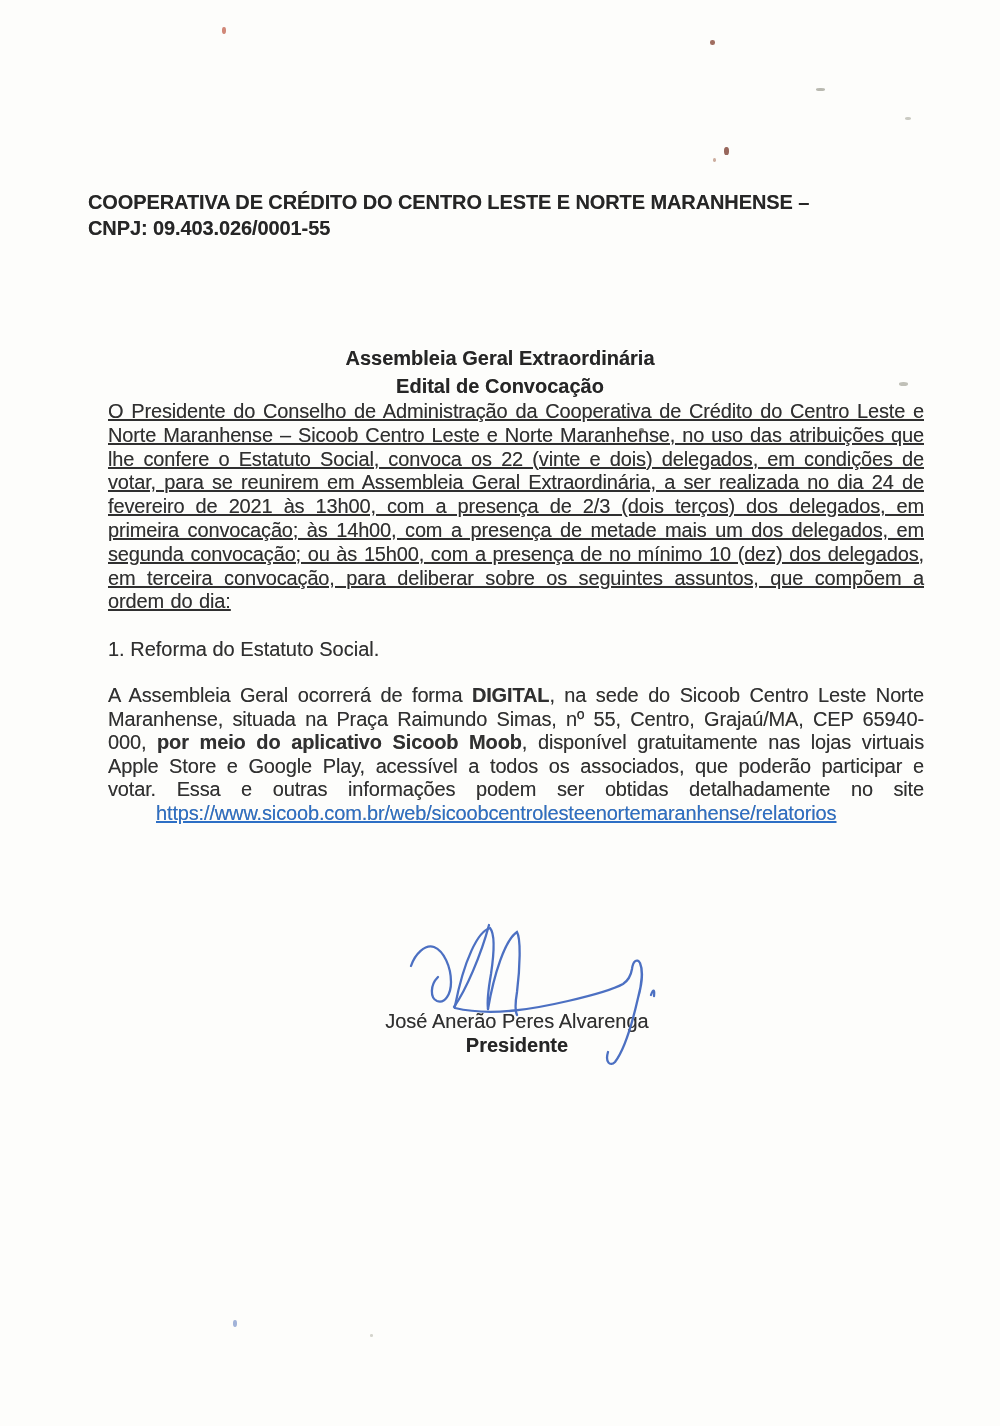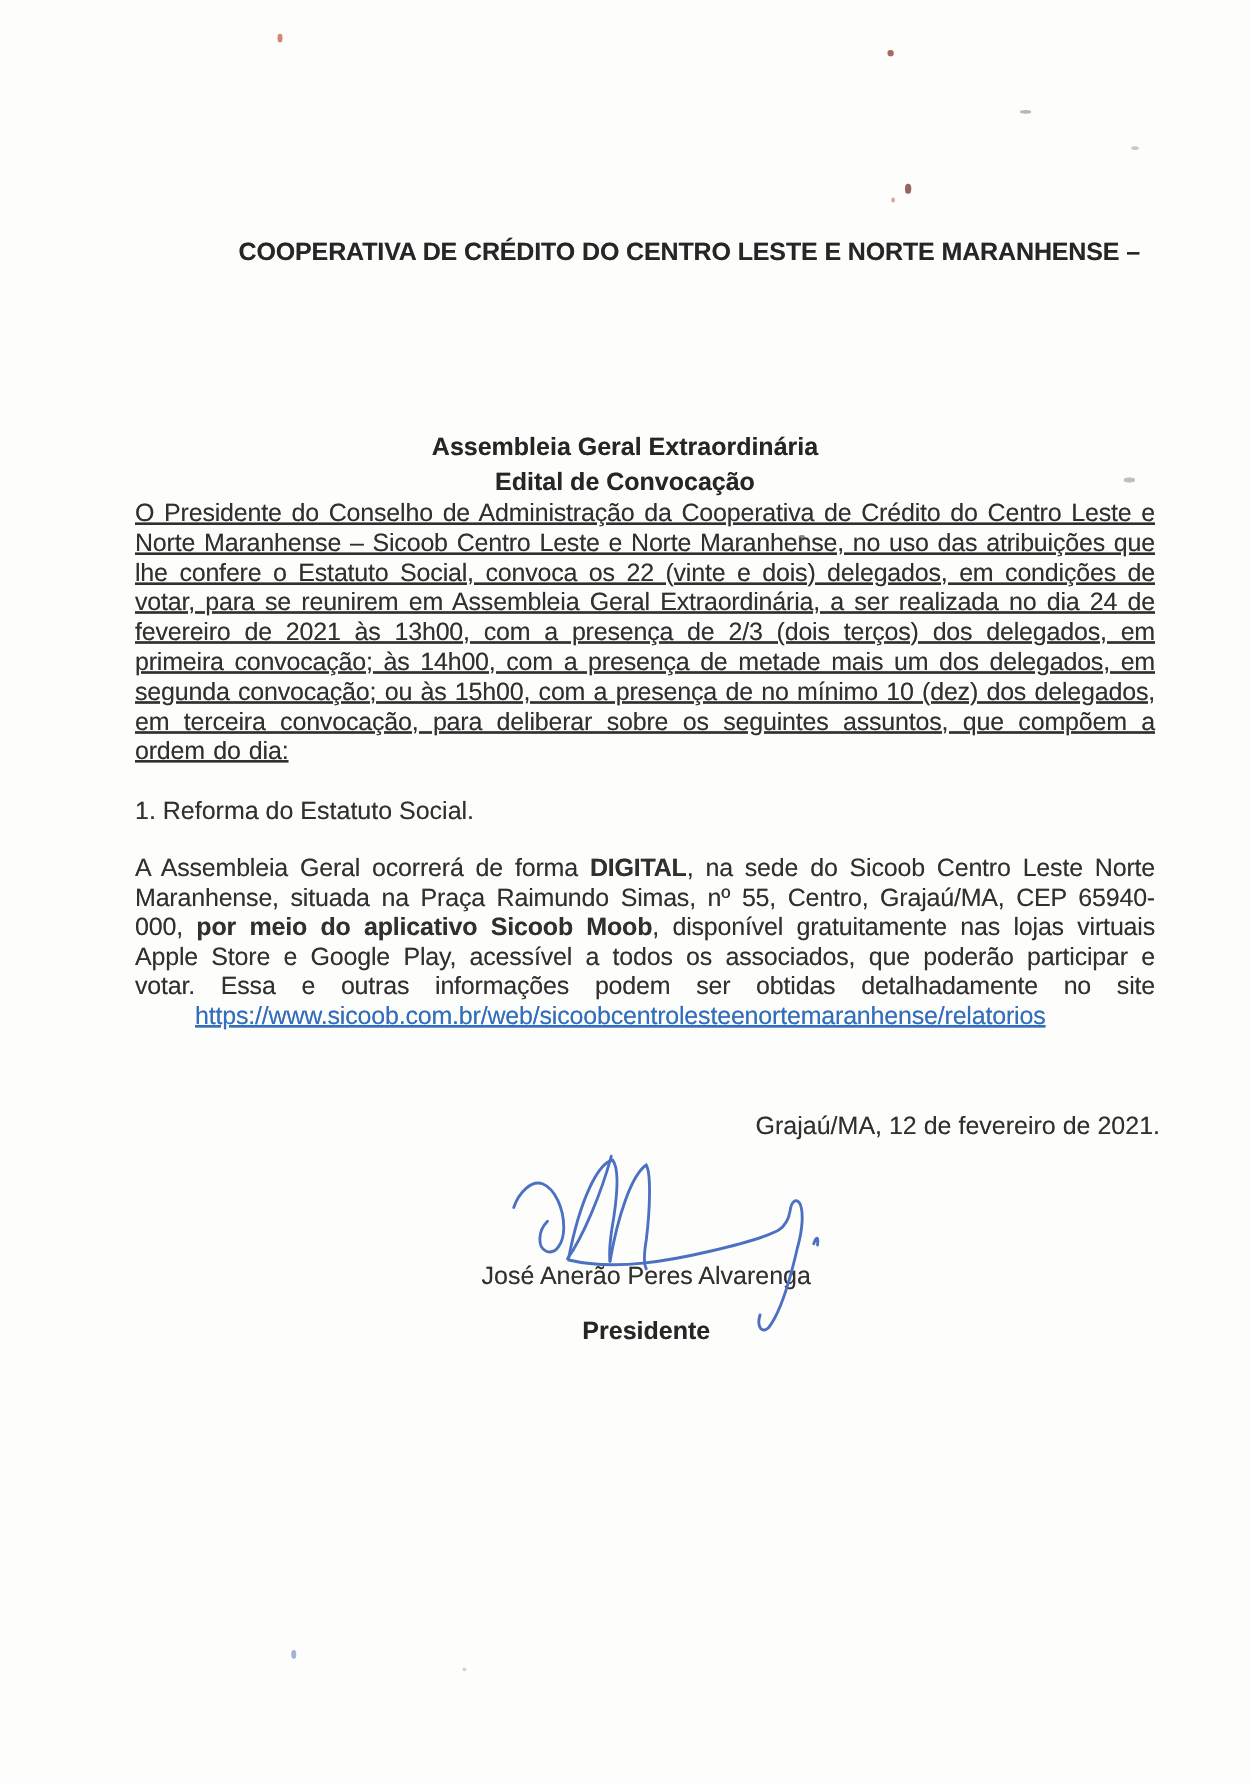--- a/index.html
+++ b/index.html
@@ -10,21 +10,21 @@
     background: #fdfdfb;
     font-family: "Liberation Sans", "DejaVu Sans", sans-serif;
     color: #303030;
     overflow: hidden;
   }
   .txt { text-shadow: 0 0 0.5px rgba(40,40,40,0.45); }
 
   .header-block {
     position: absolute;
     top: 190px; left: 88px; width: 824px;
-    text-align: right;
+    text-align: left;
     font-weight: bold;
     font-size: 20px;
     line-height: 25.6px;
     color: #262626;
     letter-spacing: -0.1px;
   }
   .subtitle {
     position: absolute;
     left: 88px; width: 824px;
     text-align: center;
@@ -63,21 +63,20 @@
     text-align: center;
     font-size: 20px;
   }
   .sig-role {
     position: absolute;
     top: 1034px; left: 108px; width: 818px;
     text-align: center;
     font-size: 20px;
     font-weight: bold;
     color: #262626;
-    margin-top: 20px;
   }
 
   .sig-svg {
     position: absolute;
     left: 398px; top: 916px;
     pointer-events: none;
     z-index: 5;
   }
 
   .speck { position: absolute; border-radius: 45%; opacity: 0.8; }
@@ -103,32 +102,32 @@
   <div class="speck sp4"></div>
   <div class="speck sp5"></div>
   <div class="speck sp6"></div>
   <div class="speck sp7"></div>
   <div class="speck sp8"></div>
   <div class="speck sp9"></div>
   <div class="speck sp10"></div>
 
   <div class="header-block txt">
     <div>COOPERATIVA DE CRÉDITO DO CENTRO LESTE E NORTE MARANHENSE –</div>
+    <div>CNPJ: 09.403.026/0001-55</div>
   </div>
 
   <div class="subtitle sub-assembly txt">Assembleia Geral Extraordinária</div>
   <div class="subtitle sub-edital txt">Edital de Convocação</div>
 
   <div class="para p1 txt">O Presidente do Conselho de Administração da Cooperativa de Crédito do Centro Leste e Norte Maranhense – Sicoob Centro Leste e Norte Maranhense, no uso das atribuições que lhe confere o Estatuto Social, convoca os 22 (vinte e dois) delegados, em condições de votar, para se reunirem em Assembleia Geral Extraordinária, a ser realizada no dia 24 de fevereiro de 2021 às 13h00, com a presença de 2/3 (dois terços) dos delegados, em primeira convocação; às 14h00, com a presença de metade mais um dos delegados, em segunda convocação; ou às 15h00, com a presença de no mínimo 10 (dez) dos delegados, em terceira convocação, para deliberar sobre os seguintes assuntos, que compõem a ordem do dia:</div>
 
   <div class="agenda txt">1. Reforma do Estatuto Social.</div>
 
   <div class="para p2 txt"><span>A Assembleia Geral ocorrerá de forma </span><strong>DIGITAL</strong><span>, na sede do Sicoob Centro Leste Norte Maranhense, situada na Praça Raimundo Simas, nº 55, Centro, Grajaú/MA, CEP 65940-000, </span><strong>por meio do aplicativo Sicoob Moob</strong><span>, disponível gratuitamente nas lojas virtuais Apple Store e Google Play, acessível a todos os associados, que poderão participar e votar. Essa e outras informações podem ser obtidas detalhadamente no site </span><a href="#" id="sicoob-link" style="color: rgb(45, 111, 197);">https://www.sicoob.com.br/web/sicoobcentrolesteenortemaranhense/relatorios</a></div>
 
-  <div class="date-line txt">Grajaú/MA, 12 de fevereiro de 2021.</div>
 
   <svg class="sig-svg" width="270" height="162" viewBox="0 0 270 162" fill="none" xmlns="http://www.w3.org/2000/svg">
     <g id="sig-strokes" stroke="#4c70c2" stroke-width="2.3" stroke-linecap="round" fill="none">
       <path d="M13,50 C17,38 27,28 36,31 C46,35 53,51 53,66 C53,78 47,88 39,85 C32,82 32,69 40,61"></path>
       <path d="M91,9 C83,39 68,74 56,91"></path>
       <path d="M57,90 C66,44 80,15 92,12 C97,18 96,38 93,58 C90,75 89,85 90,93"></path>
       <path d="M90,93 C96,58 107,24 119,16 C123,23 122,52 119,76 C117,88 117,95 119,99"></path>
       <path d="M57,92 C95,101 140,92 170,85 C196,79 216,73 225,68 C231,64 233,59 234,53 C235,45 239,42 242,47 C245,54 244,68 240,82 C235,104 227,133 217,146 C212,151 207,146 210,136"></path>
       <path d="M253,79 C255,73 257,73 256,80"></path>
     </g>

